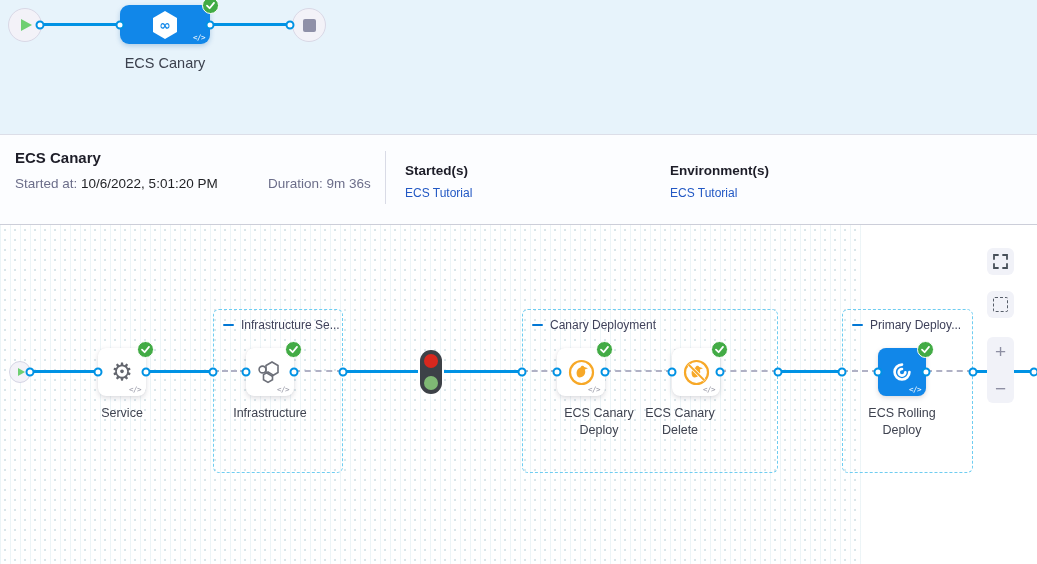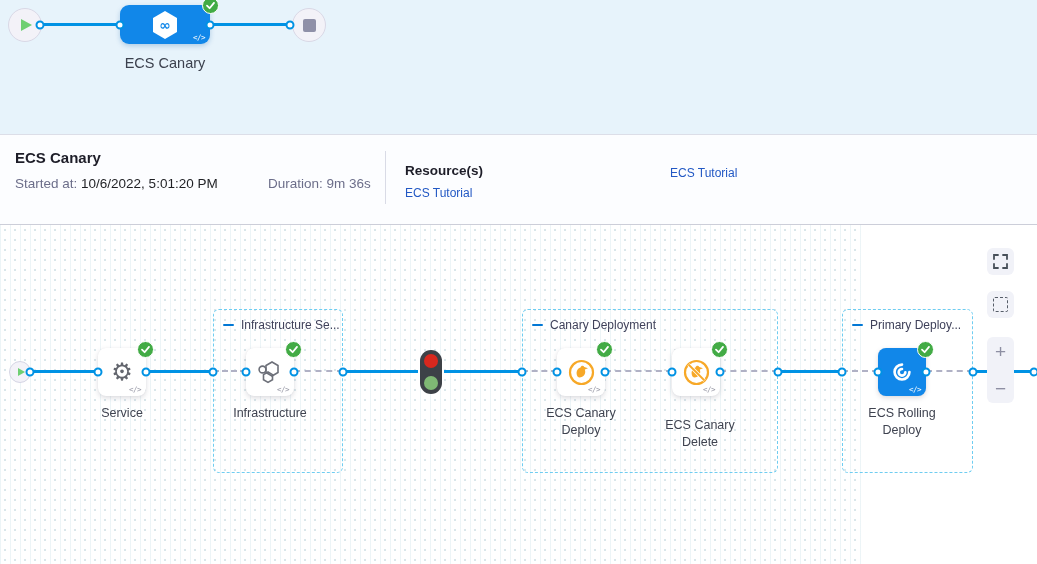--- a/index.html
+++ b/index.html
@@ -99,24 +99,25 @@
   <div class="ib-row">
     <span>Started at:</span>
     <span class="val">10/6/2022, 5:01:20 PM</span>
   </div>
   <div class="ib-dur">
     <span>Duration:</span>
     <span class="val">9m 36s</span>
   </div>
   <div class="ib-div"></div>
   <div class="ib-col" style="left:405px;">
-    <span class="lab">Resource(s)</span>
+    <span class="lab">Started(s)</span>
     <span class="lnk">ECS Tutorial</span>
   </div>
   <div class="ib-col" style="left:670px;">
+    <span class="lab">Environment(s)</span>
     <span class="lnk">ECS Tutorial</span>
   </div>
 </div>
 
 <div class="canvas">
 
   <div class="group" style="left:213px;width:130px;">
     <div class="ghead">
       <div class="gdash"></div>
       <div class="glabel">Infrastructure Se...</div>
@@ -187,36 +188,36 @@
     <svg width="27" height="27" viewBox="0 0 27 27">
       <circle cx="13.5" cy="13.5" r="11.5" fill="none" stroke="#f7a827" stroke-width="2.2"></circle>
       <path d="M9.5 17.5 C7.5 13.5 9 9.5 12.5 8.5 C13 6.5 15.5 6.3 16.3 8 L20 9.2 L16.8 10.4 C18.4 14.6 15.6 18.6 11 18.4 Z" fill="#f7a827"></path>
     </svg>
     <span class="codeico gray">&lt;/&gt;</span>
     <svg class="cbadge" viewBox="0 0 17 17">
       <circle cx="8.5" cy="8.5" r="8" fill="#42ab45" stroke="#ffffff" stroke-width="1"></circle>
       <polyline points="5,8.7 7.6,11.2 12,5.9" fill="none" stroke="#ffffff" stroke-width="1.8" stroke-linecap="round" stroke-linejoin="round"></polyline>
     </svg>
   </div>
-  <div class="nodelabel" style="left:538px;">ECS Canary Deploy</div>
+  <div class="nodelabel" style="left:556px;">ECS Canary Deploy</div>
 
   <div class="card" style="left:672px;">
     <svg width="27" height="27" viewBox="0 0 27 27">
       <circle cx="13.5" cy="13.5" r="11.5" fill="none" stroke="#f7a827" stroke-width="2.2"></circle>
       <path d="M9.5 17.5 C7.5 13.5 9 9.5 12.5 8.5 C13 6.5 15.5 6.3 16.3 8 L20 9.2 L16.8 10.4 C18.4 14.6 15.6 18.6 11 18.4 Z" fill="#f7a827"></path>
       <line x1="5.5" y1="5.5" x2="21.5" y2="21.5" stroke="#ffffff" stroke-width="3.4"></line>
       <line x1="5.5" y1="5.5" x2="21.5" y2="21.5" stroke="#f7a827" stroke-width="1.8"></line>
     </svg>
     <span class="codeico gray">&lt;/&gt;</span>
     <svg class="cbadge" viewBox="0 0 17 17">
       <circle cx="8.5" cy="8.5" r="8" fill="#42ab45" stroke="#ffffff" stroke-width="1"></circle>
       <polyline points="5,8.7 7.6,11.2 12,5.9" fill="none" stroke="#ffffff" stroke-width="1.8" stroke-linecap="round" stroke-linejoin="round"></polyline>
     </svg>
   </div>
-  <div class="nodelabel" style="left:657px;margin-top:12px;">ECS Canary Delete</div>
+  <div class="nodelabel" style="left:637px;">ECS Canary Delete</div>
 
   <div class="card blue" style="left:878px;">
     <svg width="28" height="28" viewBox="0 0 32 32">
       <path d="M16 7.5 a8.5 8.5 0 1 0 8.5 8.5" fill="none" stroke="#ffffff" stroke-width="3" stroke-linecap="round"></path>
       <path d="M16 12.5 a3.8 3.8 0 1 0 3.8 3.8" fill="none" stroke="#ffffff" stroke-width="3" stroke-linecap="round"></path>
     </svg>
     <span class="codeico">&lt;/&gt;</span>
     <svg class="cbadge" viewBox="0 0 17 17">
       <circle cx="8.5" cy="8.5" r="8" fill="#42ab45" stroke="#ffffff" stroke-width="1"></circle>
       <polyline points="5,8.7 7.6,11.2 12,5.9" fill="none" stroke="#ffffff" stroke-width="1.8" stroke-linecap="round" stroke-linejoin="round"></polyline>

